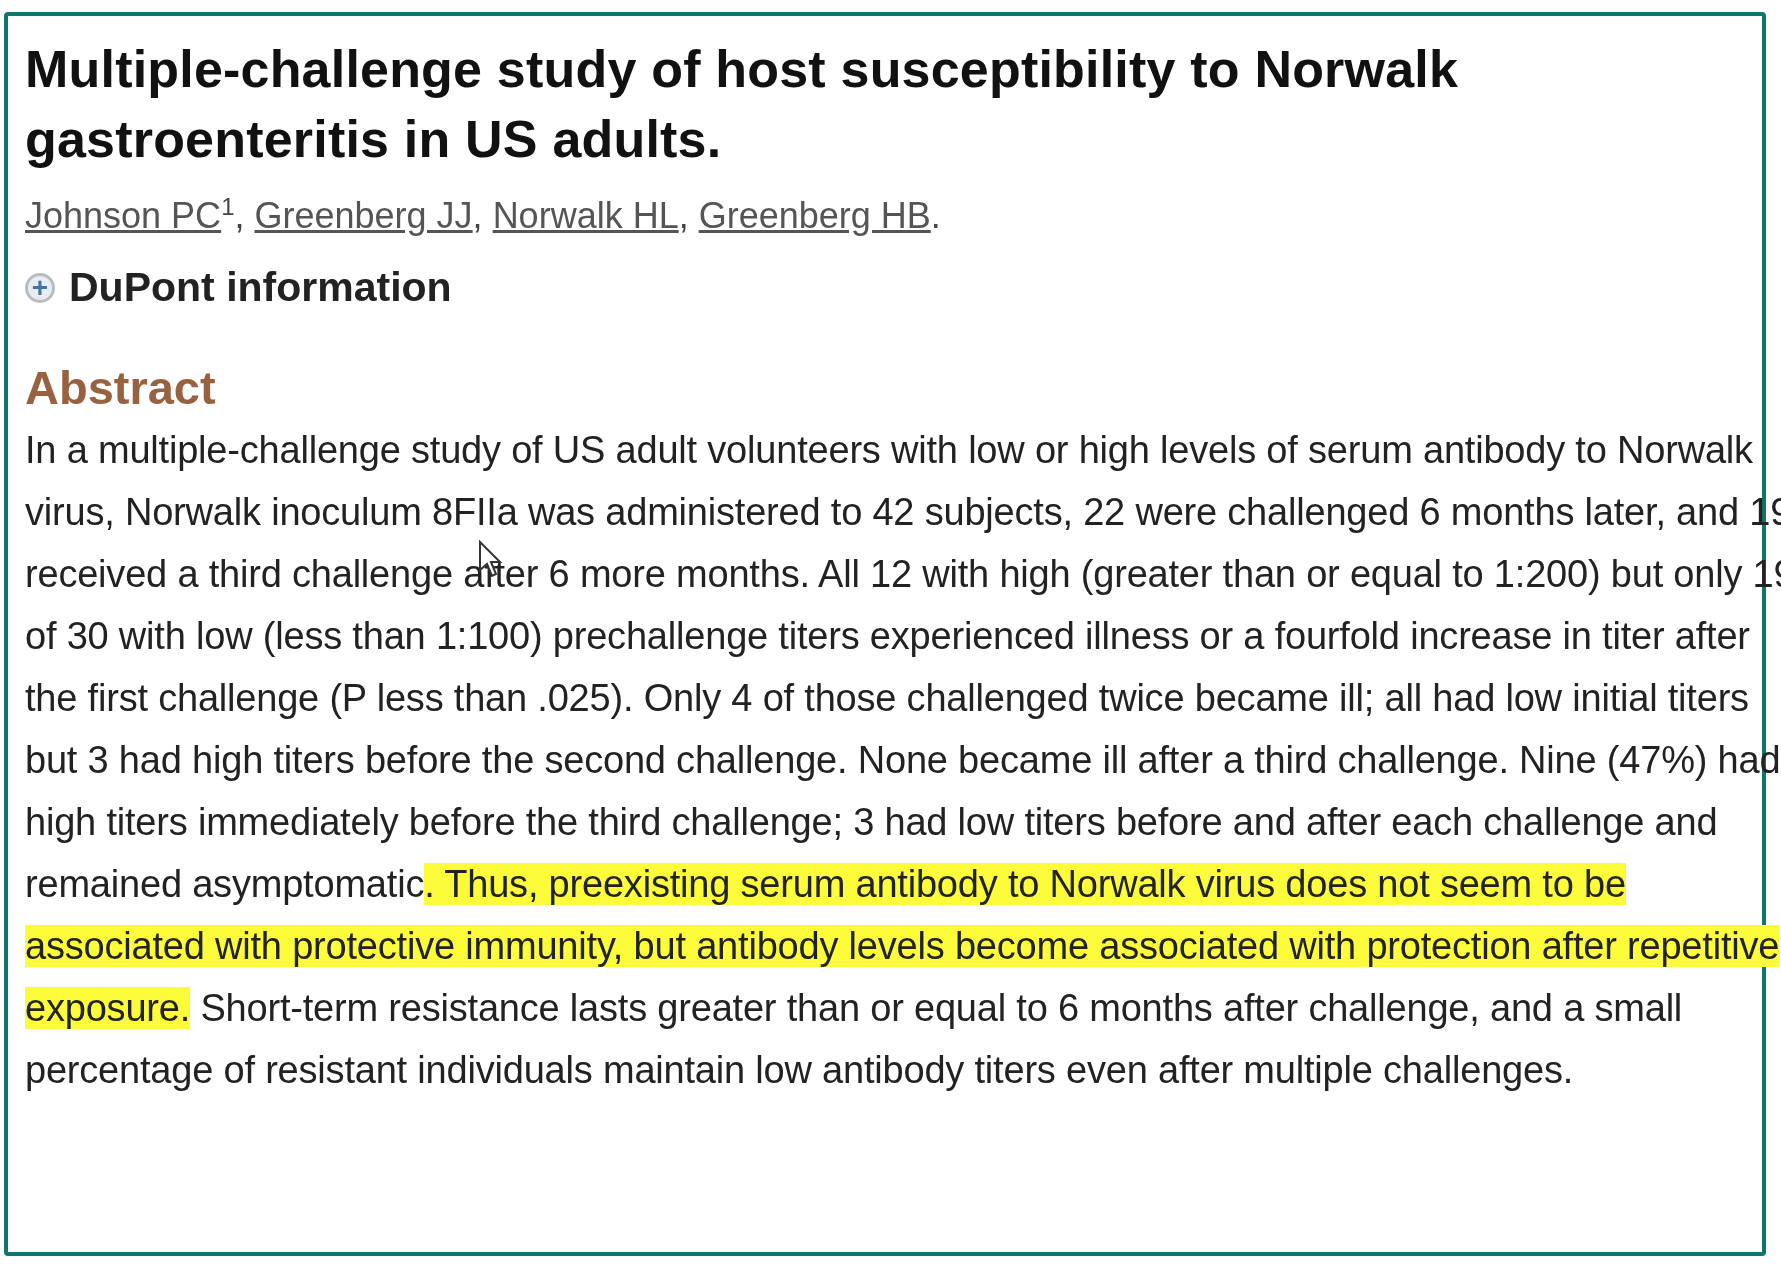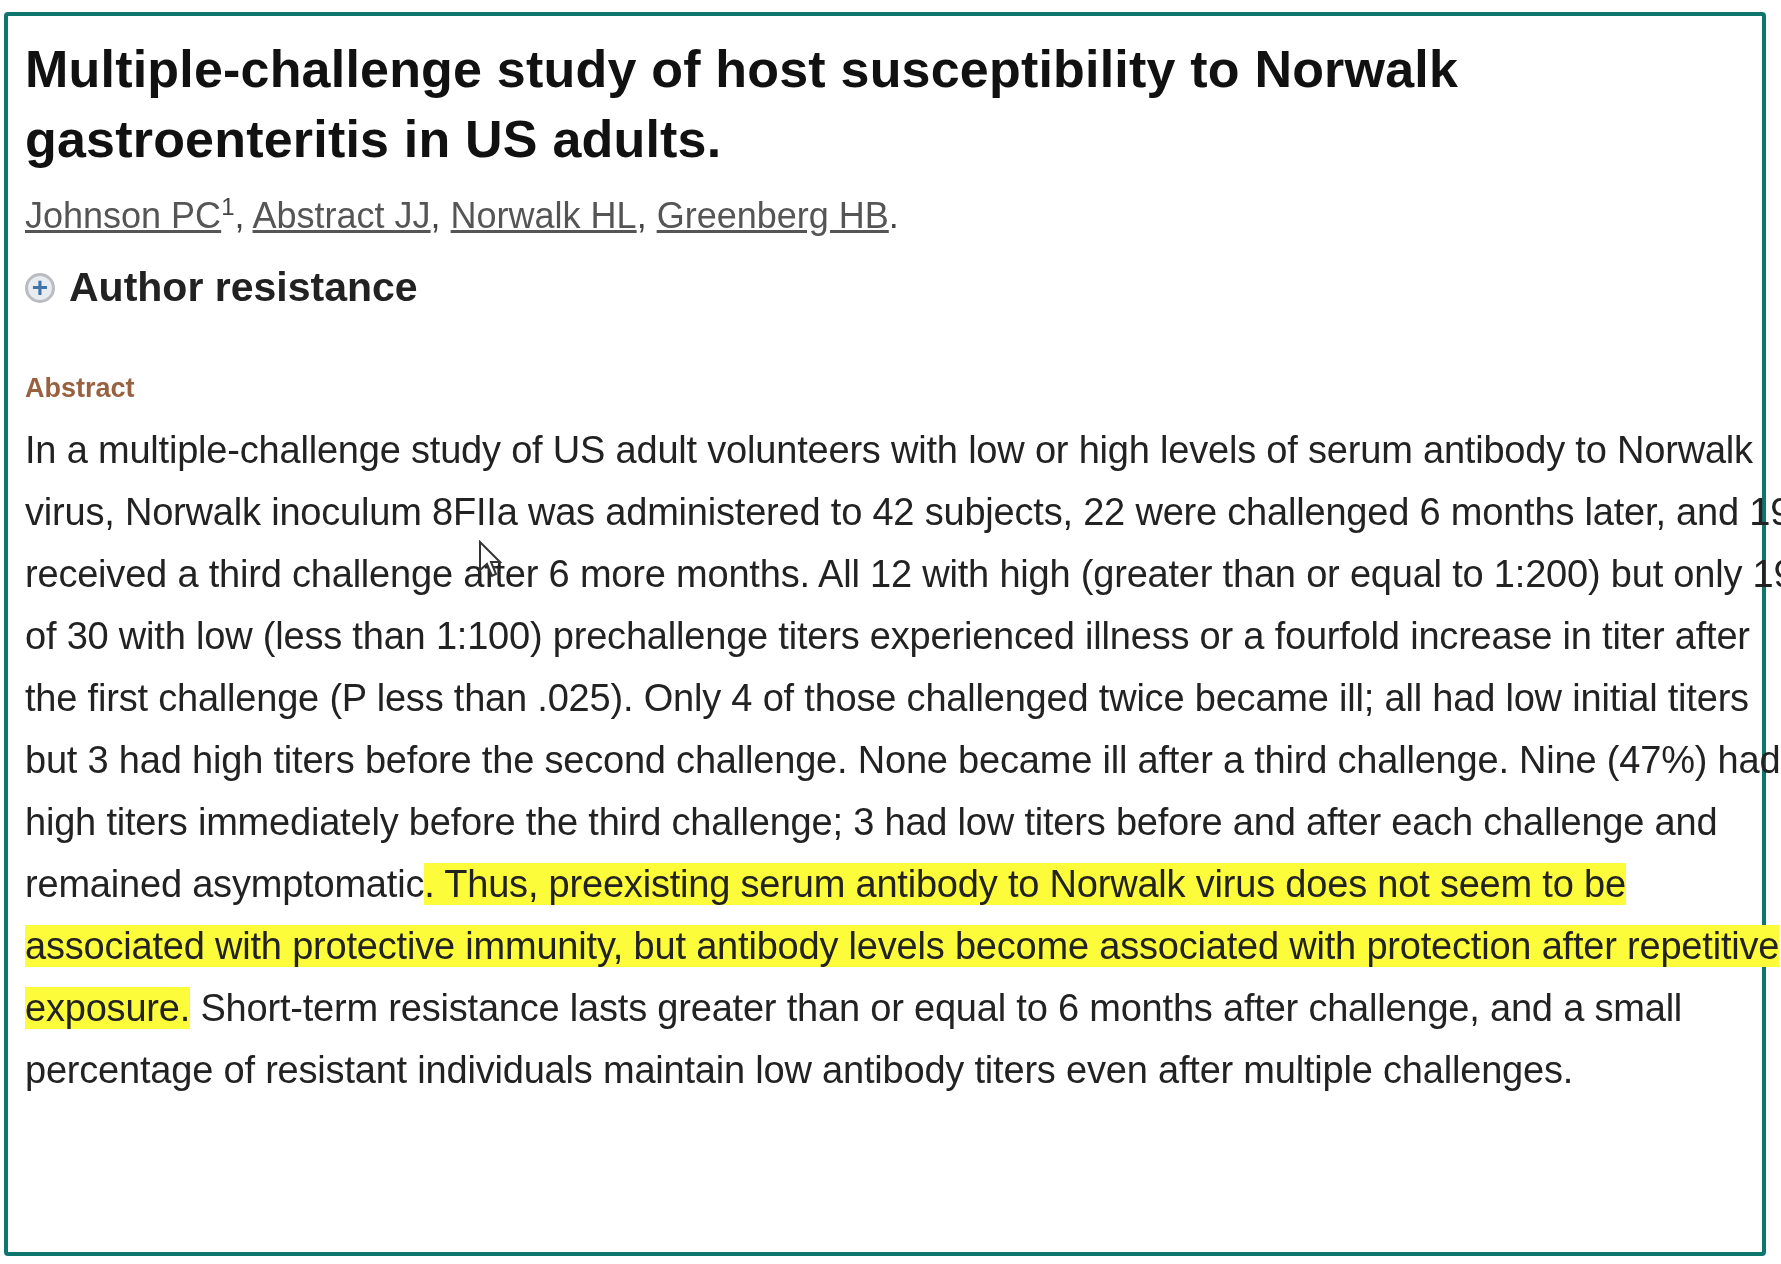--- a/index.html
+++ b/index.html
@@ -15,41 +15,41 @@
     }
     .authors { margin-top: 20px; font-size: 36px; line-height: 44px; color: #444; }
     .authors a { color: #555; text-decoration: underline; margin-top: 27px; }
     .authors sup { font-size: 24px; vertical-align: super; line-height: 0; }
     .author-info { margin-top: 26px; display: flex; align-items: center; font-size: 41px; font-weight: bold; color: #222; }
     .plus-icon {
       width: 30px; height: 30px; border-radius: 50%; border: 3px solid #b9bdc2; background: #e8ecf0;
       display: inline-flex; align-items: center; justify-content: center; margin-right: 14px; box-sizing: border-box;
       color: #3f74a8; font-size: 28px; font-weight: bold; line-height: 1;
     }
-    .abstract-heading { margin-top: 52px; font-size: 27px; font-weight: bold; color: #98613f; line-height: 50px; }
+    .abstract-heading { margin-top: 52px; font-size: 47px; font-weight: bold; color: #98613f; line-height: 50px; }
     .abstract {
       margin-top: 6px; font-size: 38px; line-height: 62px; color: #222; width: 1770px; letter-spacing: -0.2px;
     }
     .hl { background: #fdfc3a; }
     .cursor { position: absolute; left: 478px; top: 540px; width: 26px; height: 40px; }
   </style>
 </head>
 <body>
 
 <div class="frame">
   <div class="content">
     <h1 class="title">Multiple-challenge study of host susceptibility to Norwalk gastroenteritis in US adults.</h1>
 
     <div class="authors">
-      <a href="#">Johnson PC</a><sup>1</sup><span>, </span><a href="#">Abstract JJ</a><span>, </span><a href="#">Norwalk HL</a><span>, </span><a href="#">Greenberg HB</a><span>.</span>
+      <a href="#">Johnson PC</a><sup>1</sup><span>, </span><a href="#">Greenberg JJ</a><span>, </span><a href="#">Norwalk HL</a><span>, </span><a href="#">Greenberg HB</a><span>.</span>
     </div>
 
     <div class="author-info">
       <span class="plus-icon">+</span>
-      <span>Author resistance</span>
+      <span>DuPont information</span>
     </div>
 
     <div class="abstract-heading">Abstract</div>
 
     <div class="abstract"><span>In a multiple-challenge study of US adult volunteers with low or high levels of serum antibody to Norwalk virus, Norwalk inoculum 8FIIa was administered to 42 subjects, 22 were challenged 6 months later, and 19 received a third challenge after 6 more months. All 12 with high (greater than or equal to 1:200) but only 19 of 30 with low (less than 1:100) prechallenge titers experienced illness or a fourfold increase in titer after the first challenge (P less than .025). Only 4 of those challenged twice became ill; all had low initial titers but 3 had high titers before the second challenge. None became ill after a third challenge. Nine (47%) had high titers immediately before the third challenge; 3 had low titers before and after each challenge and remained asymptomatic</span><span class="hl">. Thus, preexisting serum antibody to Norwalk virus does not seem to be associated with protective immunity, but antibody levels become associated with protection after repetitive exposure.</span><span> Short-term resistance lasts greater than or equal to 6 months after challenge, and a small percentage of resistant individuals maintain low antibody titers even after multiple challenges.</span></div>
   </div>
 </div>
 
 <svg class="cursor" viewBox="0 0 26 40">
   <path d="M2 2 L2 30 L9 24 L14 36 L18 34 L13 22 L22 22 Z" fill="#fff" stroke="#333" stroke-width="2"></path>

